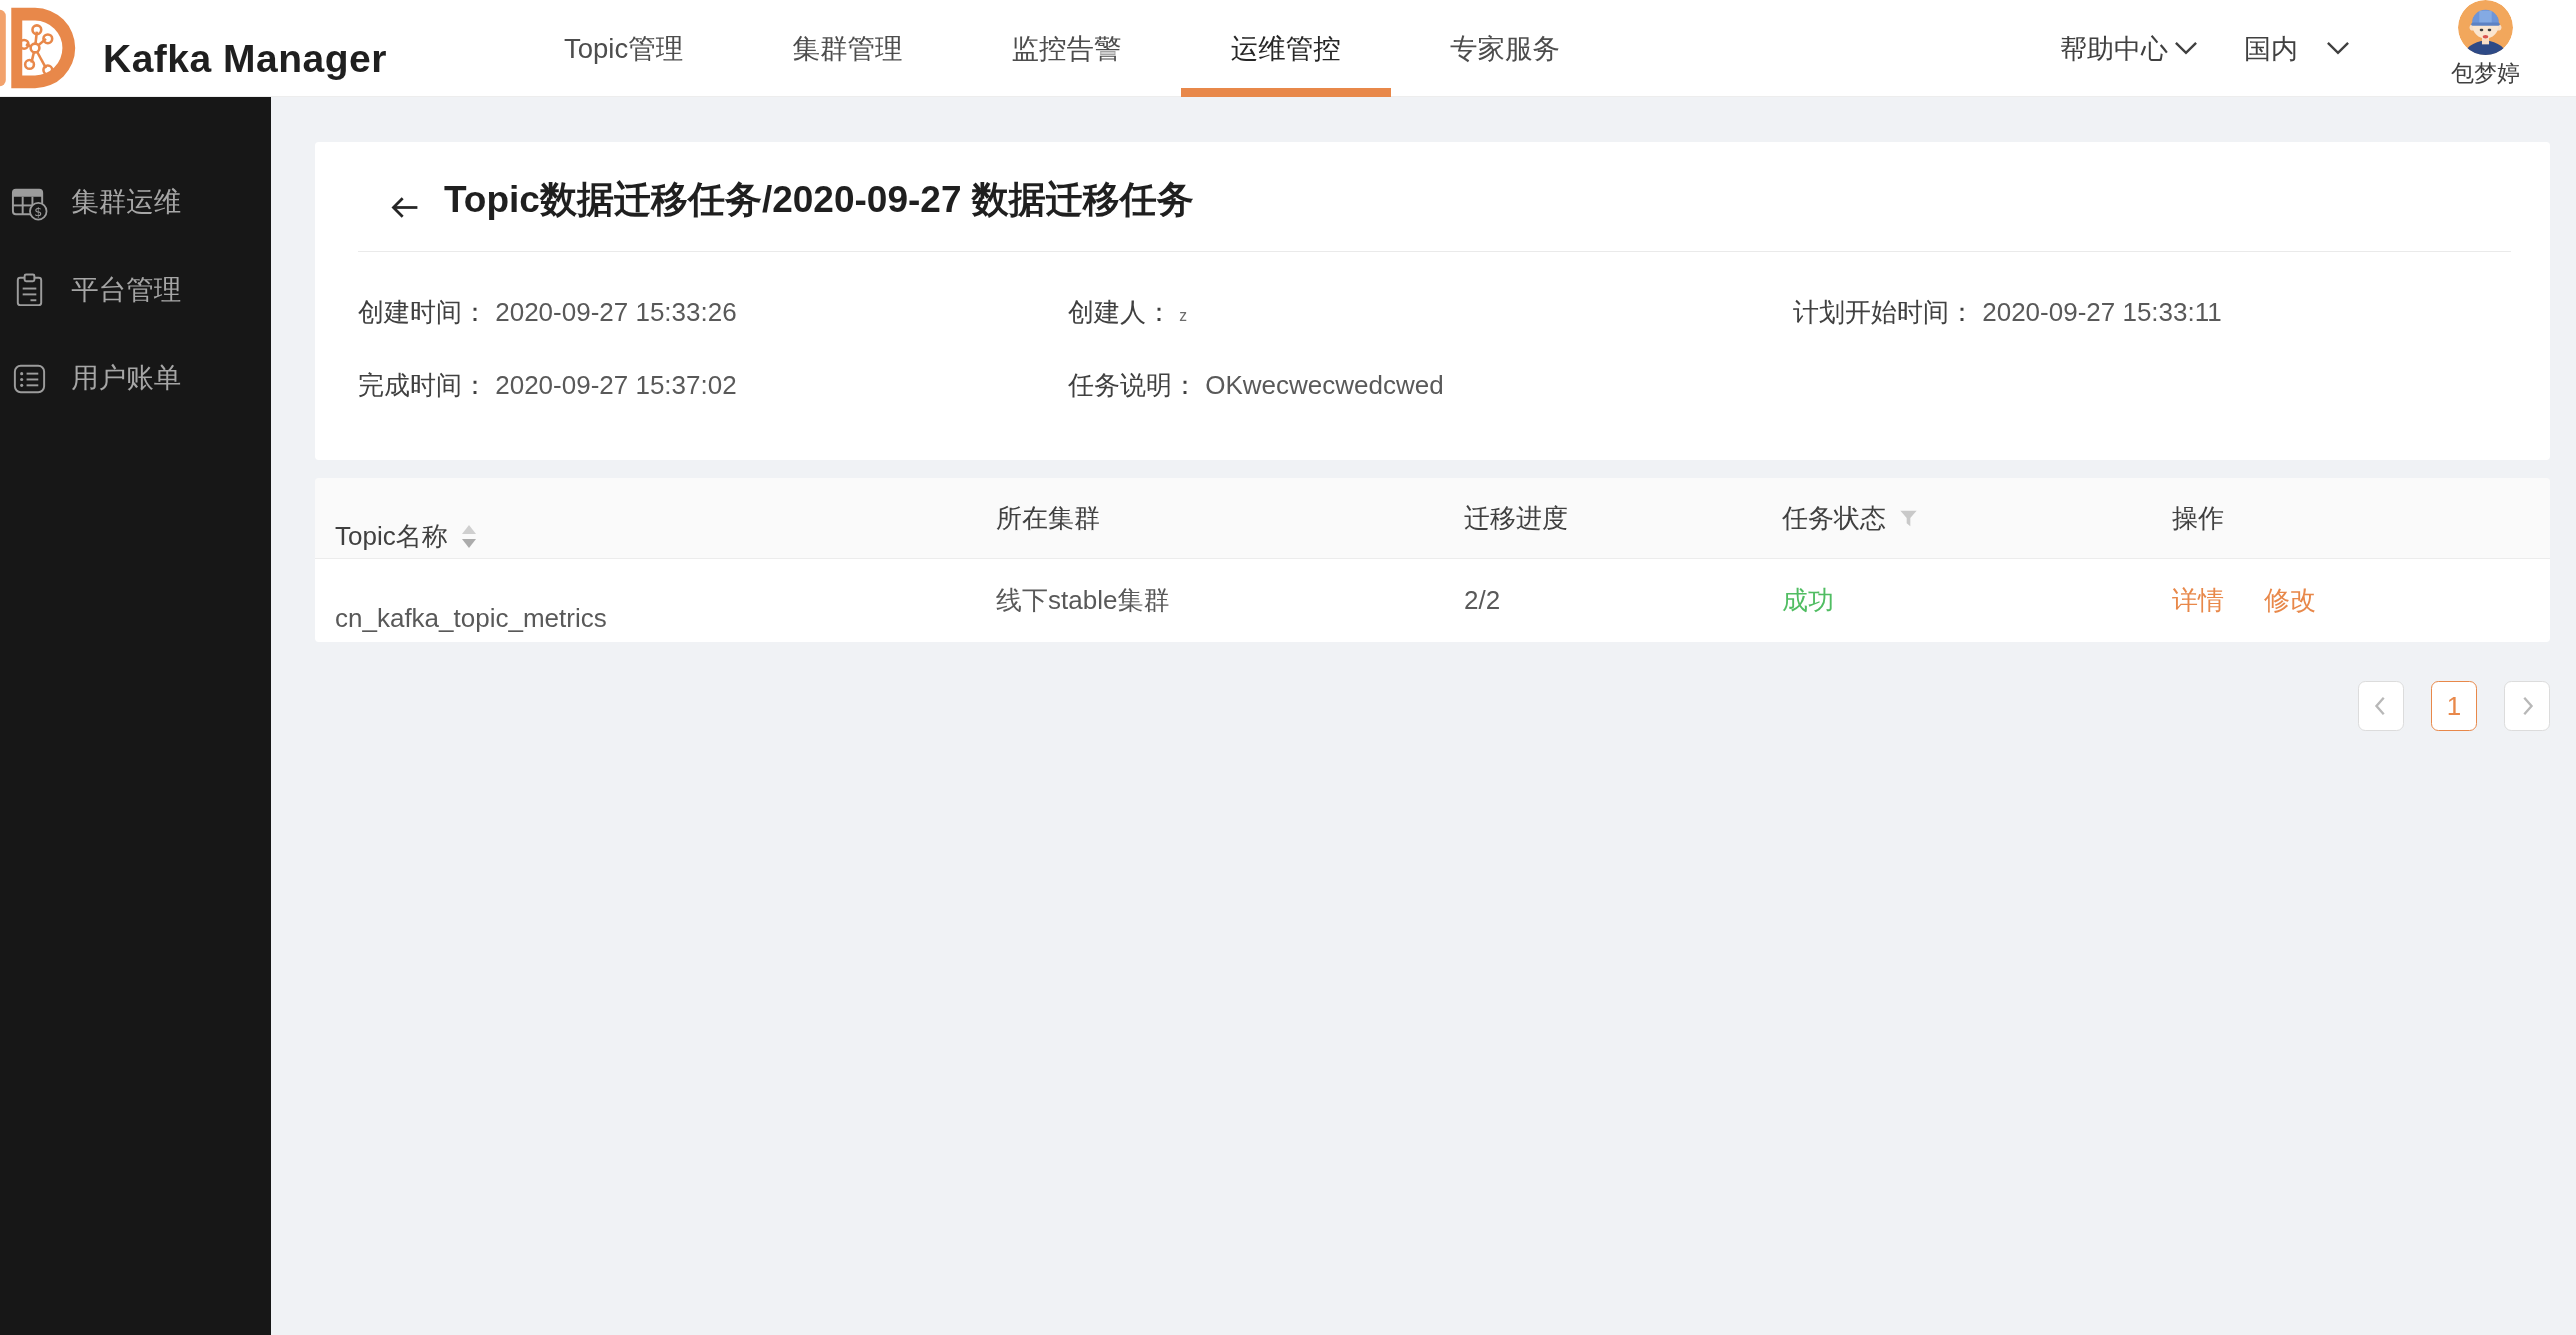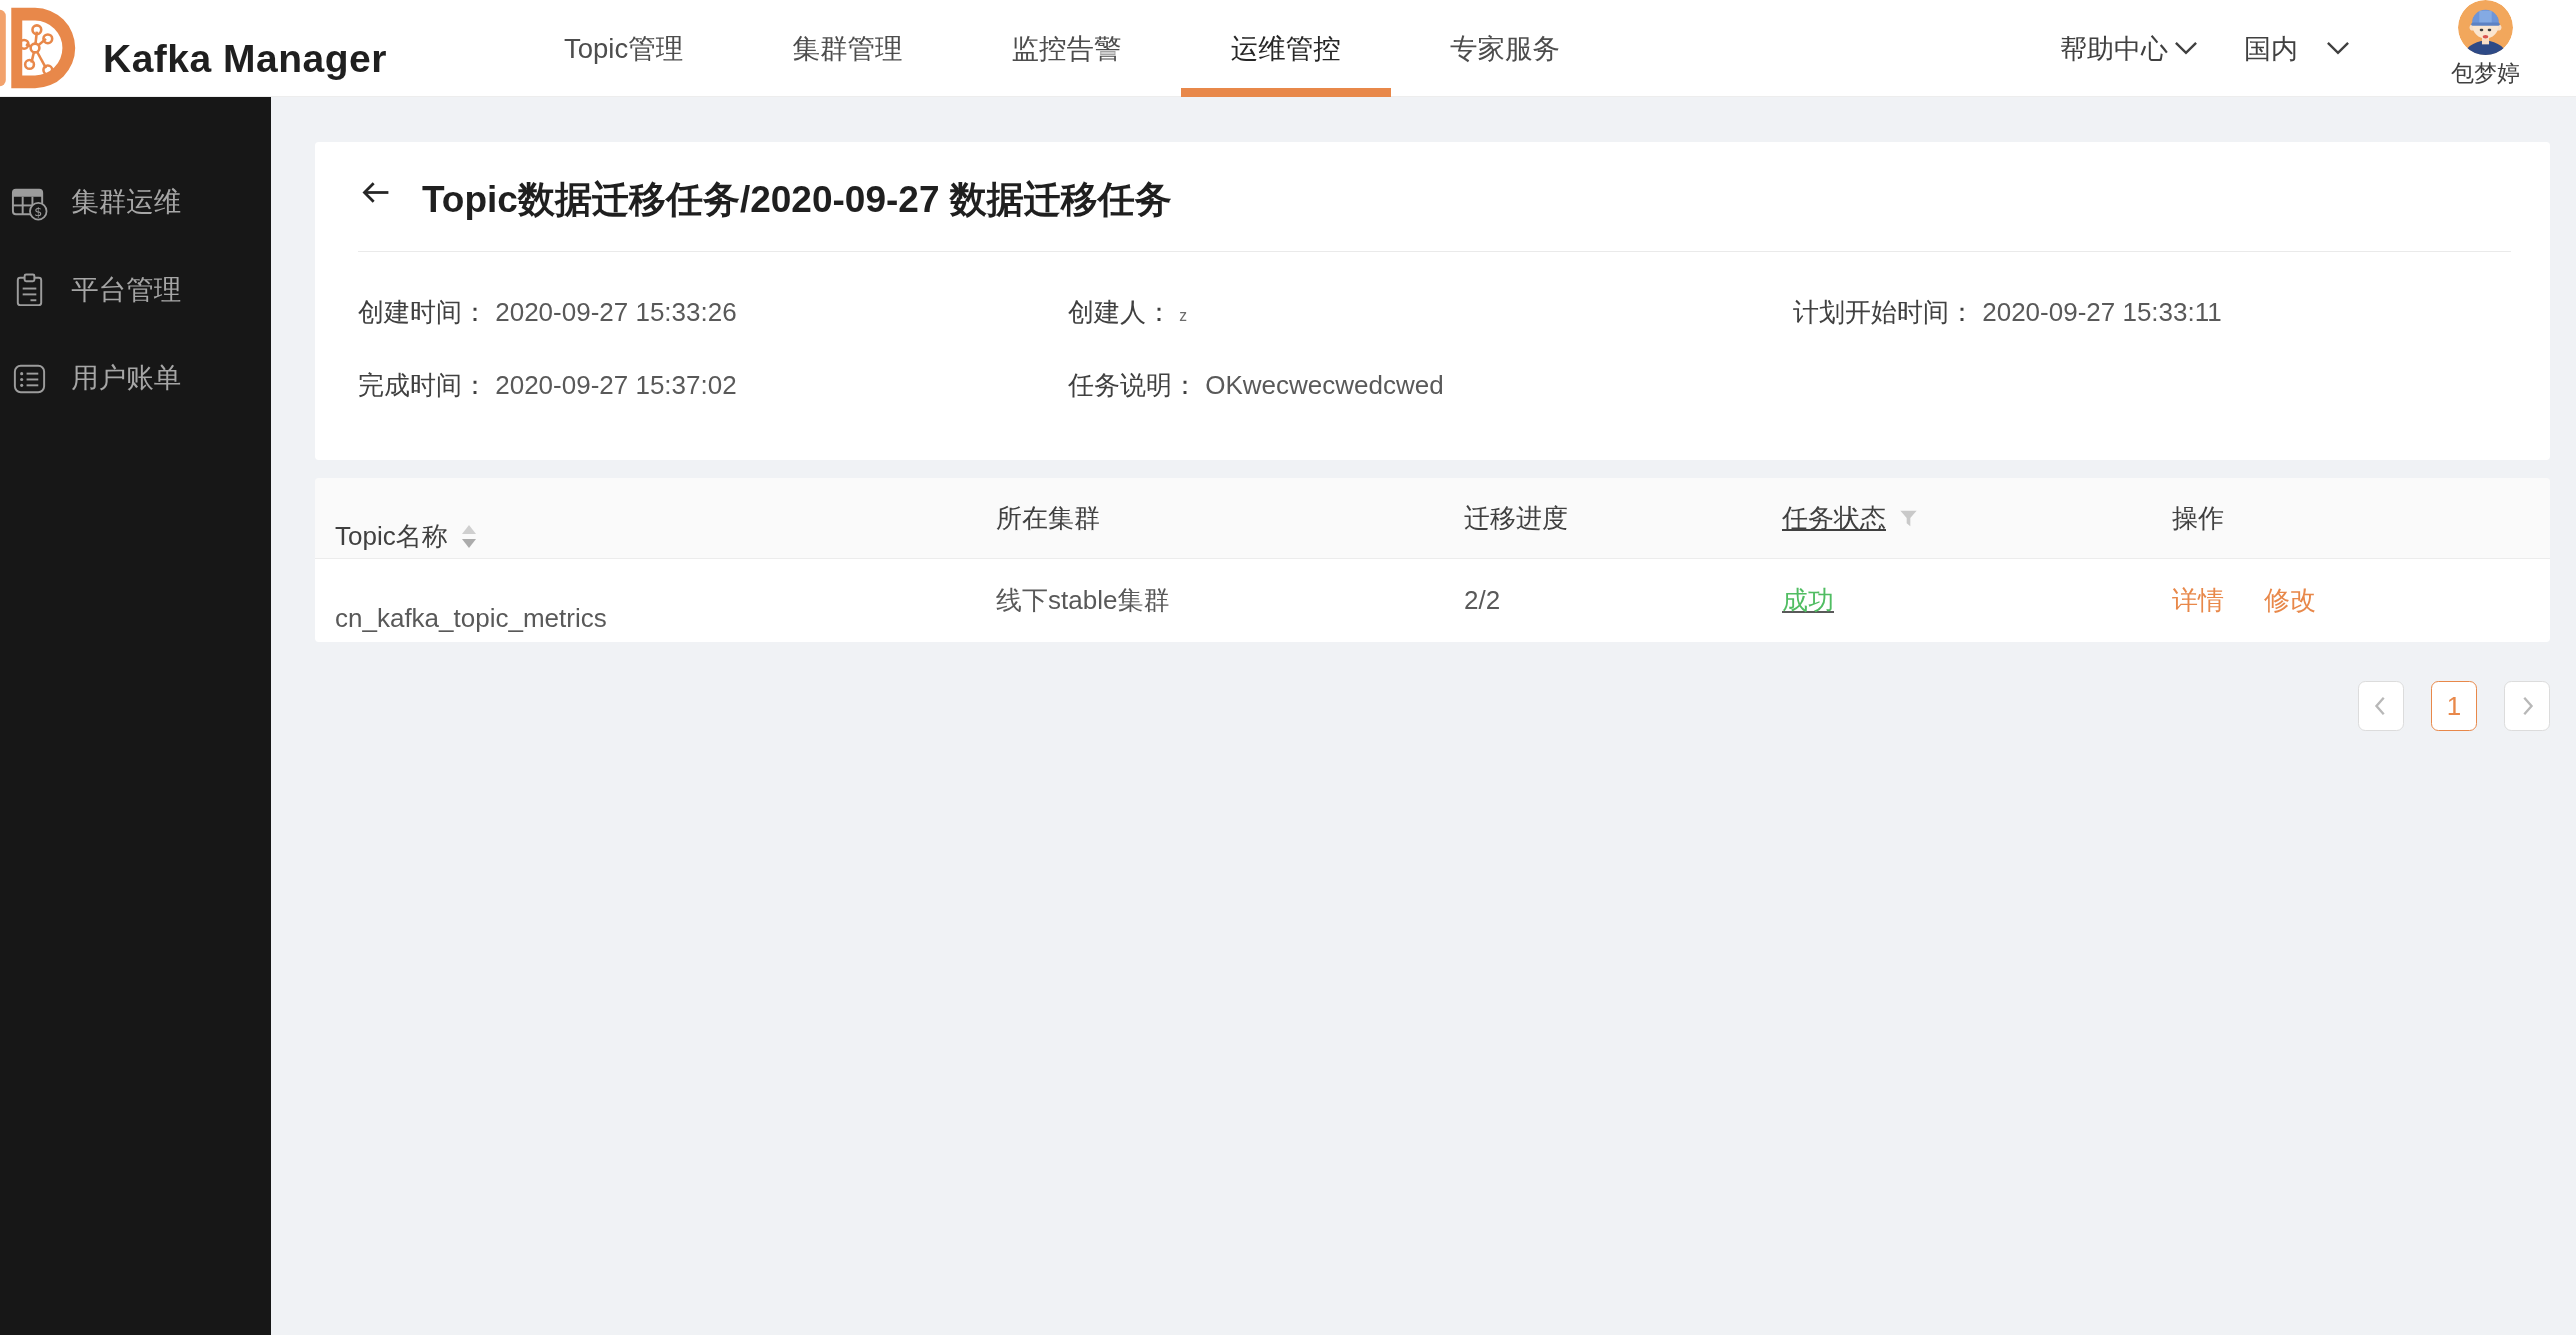--- a/index.html
+++ b/index.html
@@ -54,21 +54,21 @@
   .side-item{
     height:88px;display:flex;align-items:center;gap:22px;padding-left:9.2px;
     color:#a6a6a6;font-size:27.5px;cursor:pointer;white-space:nowrap;
   }
   .side-item .s-icon{width:40px;display:flex;justify-content:center;}
 
   
   .main{position:absolute;left:271px;top:97px;width:2305px;height:1238px;}
   .card{background:#fff;border-radius:3.7px;}
   .card-detail{margin:45px 26px 0 44px;height:318px;position:relative;}
-  .card-head{display:flex;align-items:flex-start;gap:29px;padding:33px 43px 0;}
+  .card-head{display:flex;align-items:flex-end;gap:22px;padding:33px 43px 0;margin-left:29px;}
   .back-btn{display:flex;align-items:center;cursor:pointer;}
   .page-title{font-size:37px;font-weight:700;color:#1f1f1f;white-space:nowrap;}
   .h-divider{margin:26px 39px 0 43px;border-top:1.8px solid #eaeaea;}
   .details-grid{
     display:grid;grid-template-columns:710px 725px auto;
     padding:42px 43px 0;row-gap:33px;font-size:26px;line-height:37px;
   }
   .d-label{color:#404040;}
   .d-value{color:#595959;}
   .d-value.tiny{font-size:15.6px;color:#6b6b6b;}
@@ -80,21 +80,21 @@
     border-bottom:1.8px solid #ececec;border-radius:3.7px 3.7px 0 0;
     font-size:26px;color:#404040;
   }
   .trow{
     display:flex;align-items:center;height:83px;background:#fff;
     border-radius:0 0 3.7px 3.7px;font-size:26px;color:#595959;
   }
   .c1{width:681px;padding-left:20px;margin-top:36px;}
   .c2{width:468px;}
   .c3{width:318px;}
-  .c4{width:390px;text-decoration:underline;}
+  .c4{width:390px;}
   .c5{flex:1;}
   .cell{display:flex;align-items:center;white-space:nowrap;}
   .sorters{display:inline-flex;flex-direction:column;gap:4.6px;margin-left:14.7px;cursor:pointer;}
   .caret-up{width:0;height:0;border-left:7.3px solid transparent;border-right:7.3px solid transparent;border-bottom:9.2px solid #cfcfcf;}
   .caret-down{width:0;height:0;border-left:7.3px solid transparent;border-right:7.3px solid transparent;border-top:9.2px solid #ababab;}
   .funnel{margin-left:13px;cursor:pointer;display:inline-flex;}
   .status-success{color:var(--success);}
   .action-link{color:var(--accent);cursor:pointer;margin-right:40px;}
 
   

